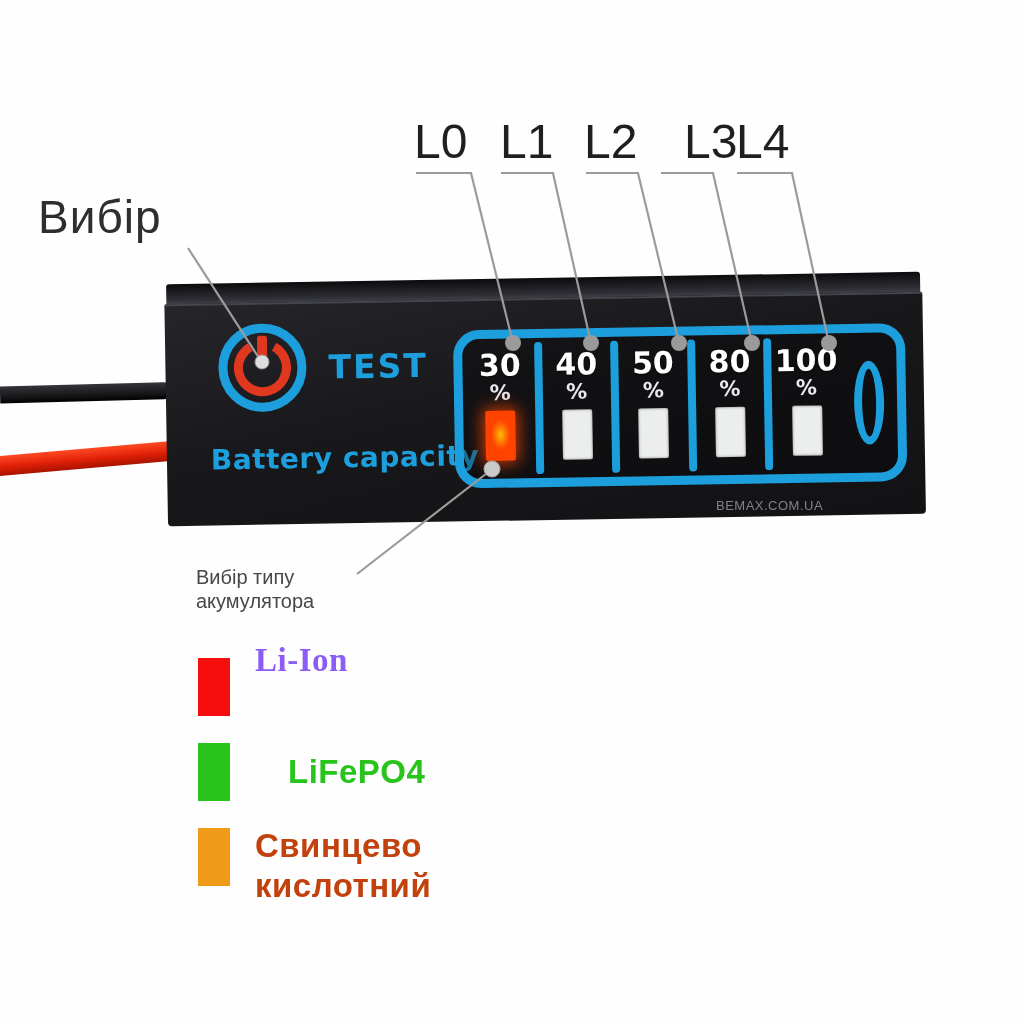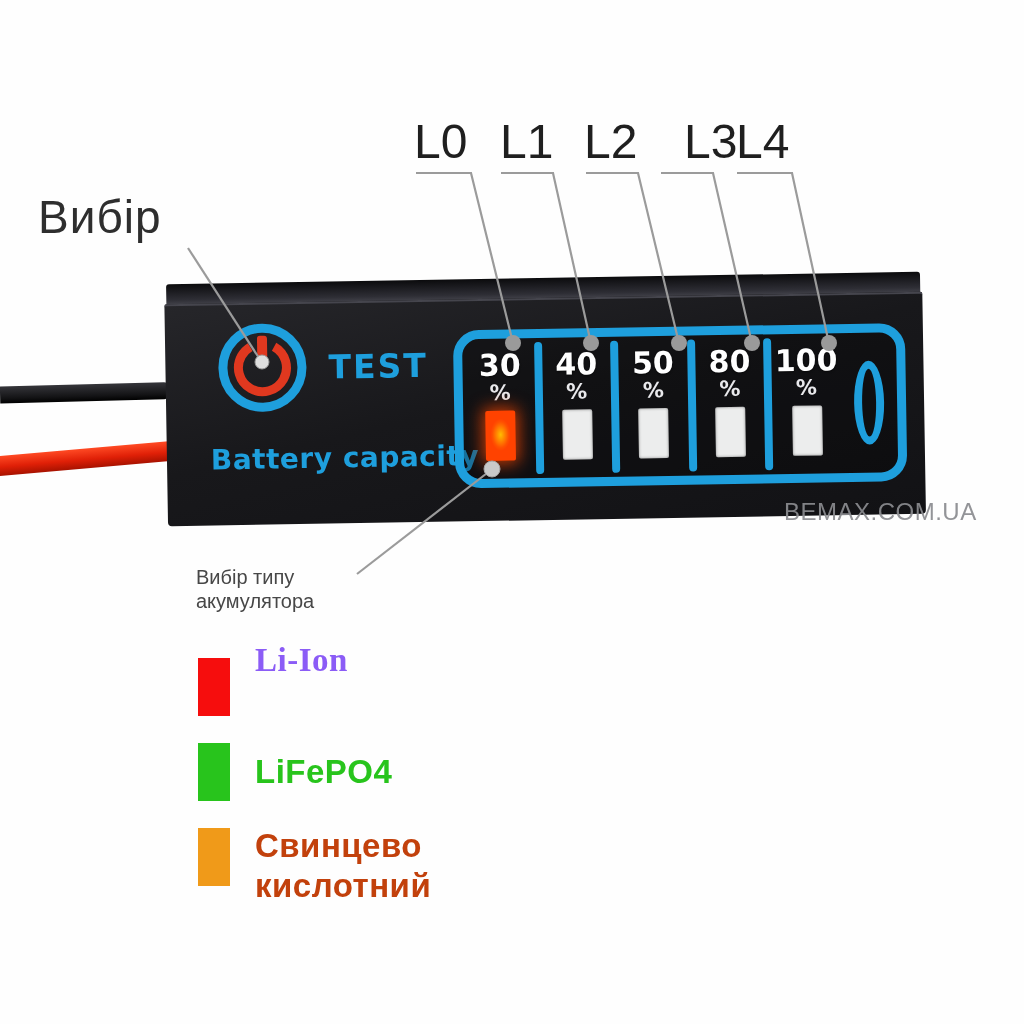--- a/index.html
+++ b/index.html
@@ -113,22 +113,22 @@
     border-radius:3px;
   }
   .led.off{box-shadow:inset 0 0 3px rgba(0,0,0,.45);}
   .bat-cap{width:56px;display:flex;align-items:center;justify-content:center;}
   .cap-oval{
     width:30px;height:84px;box-sizing:border-box;
     border:8px solid #1e9fdd;border-radius:50%;
   }
 
   .watermark{
-    left:784px;top:498px;z-index:20;
-    font-size:24px;letter-spacing:.5px;color:#8b8c90;opacity:.92;
+    left:716px;top:498px;z-index:20;
+    font-size:13px;letter-spacing:.5px;color:#8b8c90;opacity:.92;
   }
 
   
   .legend-swatch{width:32px;height:58px;left:198px;}
   .legend-label{
     left:255px;
     font-size:33px;font-weight:bold;letter-spacing:.5px;line-height:1.22;
   }
   .lead-acid{width:190px;}
 </style>
@@ -225,16 +225,16 @@
   <circle cx="679" cy="343" r="8" fill="#9a9a9a"></circle>
   <circle cx="752" cy="343" r="8" fill="#9a9a9a"></circle>
   <circle cx="829" cy="343" r="8" fill="#9a9a9a"></circle>
   <circle cx="492" cy="469" r="8" fill="#c9c9c9" stroke="#a5a5a5" stroke-width="1"></circle>
 </svg>
 
 <div class="abs legend-swatch" style="top: 658px; background: rgb(246, 13, 13);"></div>
 <div class="abs legend-label" style="top: 640px; color: #8b5cf6; font-family: Liberation Serif, serif;">Li-Ion</div>
 
 <div class="abs legend-swatch" style="top: 743px; background: rgb(40, 196, 28);"></div>
-<div class="abs legend-label" style="top: 752px; color: rgb(40, 196, 28);">LiFePO4</div>
+<div class="abs legend-label" style="top: 752px; color: rgb(40, 196, 28); margin-left: 33px;">LiFePO4</div>
 
 <div class="abs legend-swatch" style="top: 828px; background: rgb(240, 154, 25);"></div>
 <div class="abs legend-label lead-acid" style="top: 826px; color: #c2410c;">Свинцево кислотний</div>
 
 </body></html>

